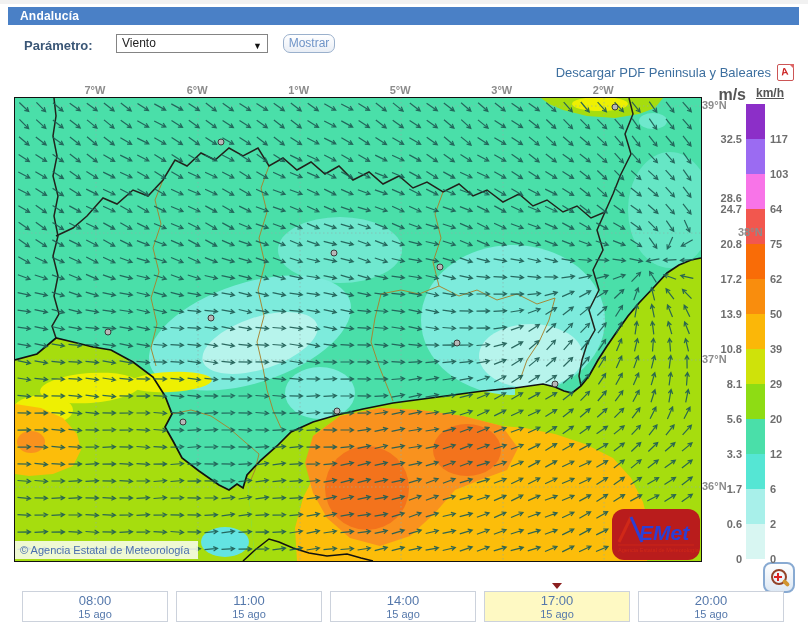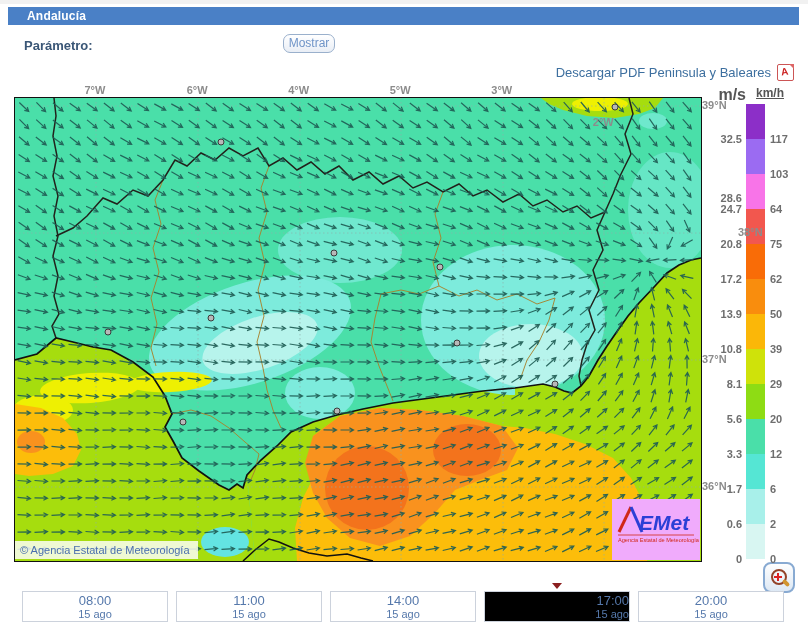--- a/index.html
+++ b/index.html
@@ -1,20 +1,20 @@
 <!DOCTYPE html>
 <html><head>
 <meta charset="utf-8">
 <style>
   html,body{margin:0;padding:0;background:#fff;}
   #page{position:relative;width:808px;height:628px;overflow:hidden;background:#fff;
         font-family:"Liberation Sans",sans-serif;}
   #topstrip{position:absolute;left:0;top:0;width:808px;height:4px;background:#f1f1f1;}
   #titlebar{position:absolute;left:8px;top:7px;width:791px;height:18px;
-            color:#fff;font-size:12px;font-weight:bold;line-height:18px;padding-left:19px;
+            color:#fff;font-size:12px;font-weight:bold;line-height:18px;padding-left:12px;
             box-sizing:border-box;letter-spacing:.2px;}
   #param-label{position:absolute;left:24px;top:38px;font-size:13px;font-weight:bold;color:#3a5676;}
   #param-select{position:absolute;left:116px;top:34px;width:152px;height:19px;background:#fff;
             border:1px solid #848484;box-sizing:border-box;font-size:12px;color:#222;
             line-height:17px;padding-left:5px;cursor:default;}
   #param-select .arrow{position:absolute;right:5px;top:3px;font-size:9px;color:#111;}
   #show-btn{position:absolute;left:283px;top:34px;width:52px;height:19px;border:1px solid #9ab0cc;
             border-radius:7px;background:linear-gradient(#ffffff,#e9eef6);
             font-size:12px;text-align:center;line-height:17px;box-sizing:border-box;cursor:pointer;}
   #pdf-row{position:absolute;top:64px;right:14px;display:flex;align-items:center;gap:6px;}
@@ -23,21 +23,21 @@
             border-radius:2px;box-sizing:border-box;}
   #pdf-icon .glyph{position:absolute;left:3px;top:1px;font-size:10px;font-weight:bold;color:#c22;transform:rotate(-8deg);}
   #pdf-icon .fold{position:absolute;right:-1px;top:-1px;width:0;height:0;
             border-left:5px solid transparent;border-top:5px solid #d66;}
   .lonlabel{position:absolute;top:84px;width:40px;text-align:center;font-size:11px;
             font-weight:bold;color:#8c8c8c;}
   .latlabel{position:absolute;left:702px;width:36px;font-size:11px;font-weight:bold;color:#8c8c8c;height:12px;line-height:12px;}
   #map-frame{position:absolute;left:14px;top:97px;width:686px;height:463px;border:1px solid #111;box-sizing:content-box;}
   #copyright{position:absolute;left:0;bottom:2px;background:rgba(255,255,255,.82);
              color:#4a6fae;font-size:11px;padding:3px 8px 3px 5px;}
-  #aemet-logo{position:absolute;right:1px;bottom:1px;width:88px;height:61px;background:#f0abfc;}
+  #aemet-logo{position:absolute;right:1px;bottom:1px;width:88px;height:51px;background:#b91c1c;border-radius:12px;}
   #unit-ms{position:absolute;left:710px;top:86px;width:36px;text-align:right;font-size:16px;font-weight:bold;color:#555;}
   #unit-kmh{position:absolute;left:756px;top:86px;width:42px;font-size:12px;font-weight:bold;color:#555;text-decoration:underline;}
   #legend-bar{position:absolute;left:746px;top:104px;width:19px;}
   #legend-bar .seg{width:19px;height:35px;}
   .lg-ms{position:absolute;left:698px;width:44px;text-align:right;font-size:11px;font-weight:bold;color:#6e6e6e;height:14px;line-height:14px;}
   .lg-kmh{position:absolute;left:770px;width:36px;text-align:left;font-size:11px;font-weight:bold;color:#6e6e6e;height:14px;line-height:14px;}
   #zoom-btn{position:absolute;left:763px;top:562px;width:32px;height:31px;border:2px solid #88aad2;
             border-radius:8px;background:linear-gradient(#fefefe,#dde8f4);box-sizing:border-box;cursor:pointer;}
   .mag-ring{position:absolute;left:6px;top:5px;width:12px;height:12px;border:2px solid #93432a;border-radius:50%;}
   .mag-plus-h{position:absolute;left:9px;top:12px;width:8px;height:2px;background:#d22;}
@@ -55,20 +55,24 @@
 </head>
 <body>
 
 <div id="page">
   <div id="topstrip"></div>
   <div id="titlebar" style="background: rgb(74, 128, 198);">
     <span>Andalucía</span>
   </div>
 
   <div id="param-label">Parámetro:</div>
+  <div id="param-select">
+    <span>Viento</span>
+    <span class="arrow">▼</span>
+  </div>
   <div id="show-btn" style="color: rgb(111, 148, 200);">Mostrar</div>
 
   <div id="pdf-row">
     <a id="pdf-link" style="color: rgb(61, 111, 159);">Descargar PDF Peninsula y Baleares</a>
     <div id="pdf-icon">
       <span class="glyph">A</span>
       <span class="fold"></span>
     </div>
   </div>
 
@@ -172,24 +176,24 @@
   </div>
 
   <div id="zoom-btn">
     <span class="mag-ring"></span>
     <span class="mag-plus-h"></span>
     <span class="mag-plus-v"></span>
     <span class="mag-handle"></span>
   </div>
 <div class="lonlabel" style="left: 74.948px;">7°W</div>
     <div class="lonlabel" style="left: 177.162px;">6°W</div>
-    <div class="lonlabel" style="left: 278.69px;">4°W</div>
+    <div class="lonlabel" style="left: 278.69px;">1°W</div>
     <div class="lonlabel" style="left: 380.218px;">5°W</div>
     <div class="lonlabel" style="left: 481.746px;">3°W</div>
-    <div class="lonlabel" style="left: 583.274px; margin-top: 32px;">2°W</div>
+    <div class="lonlabel" style="left: 583.274px;">2°W</div>
     <div class="latlabel" style="top: 99px;">39°N</div>
     <div class="latlabel" style="top: 226px; margin-left: 36px;">38°N</div>
     <div class="latlabel" style="top: 353px;">37°N</div>
     <div class="latlabel" style="top: 480px;">36°N</div>
     <div class="lg-ms" style="top: 132px;">32.5</div>
     <div class="lg-kmh" style="top: 132px;">117</div>
     <div class="lg-ms" style="top: 167px; margin-top: 24px;">28.6</div>
     <div class="lg-kmh" style="top: 167px;">103</div>
     <div class="lg-ms" style="top: 202px;">24.7</div>
     <div class="lg-kmh" style="top: 202px;">64</div>
@@ -218,21 +222,21 @@
       <div class="d">15 ago</div>
     </div>
     <div class="time-cell" style="left: 176px; color: rgb(85, 120, 171);">
       <div class="t">11:00</div>
       <div class="d">15 ago</div>
     </div>
     <div class="time-cell" style="left: 330px; color: rgb(85, 120, 171);">
       <div class="t">14:00</div>
       <div class="d">15 ago</div>
     </div>
-    <div class="time-cell sel" style="left: 484px; color: rgb(85, 120, 171); background: #000000; text-align: right;">
+    <div class="time-cell sel" style="left: 484px; color: rgb(85, 120, 171); background: #fef9c3;">
       <div class="t">17:00</div>
       <div class="d">15 ago</div>
     </div>
     <div id="marker" style="left: 552px; border-top: 6px solid rgb(139, 31, 31);"></div>
     <div class="time-cell" style="left: 638px; color: rgb(85, 120, 171);">
       <div class="t">20:00</div>
       <div class="d">15 ago</div>
     </div>
   </div>
 

